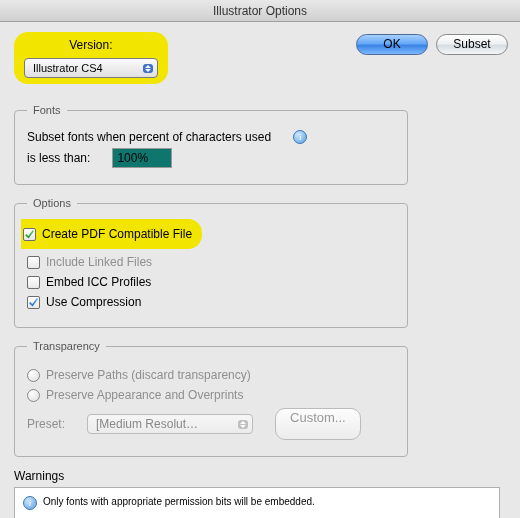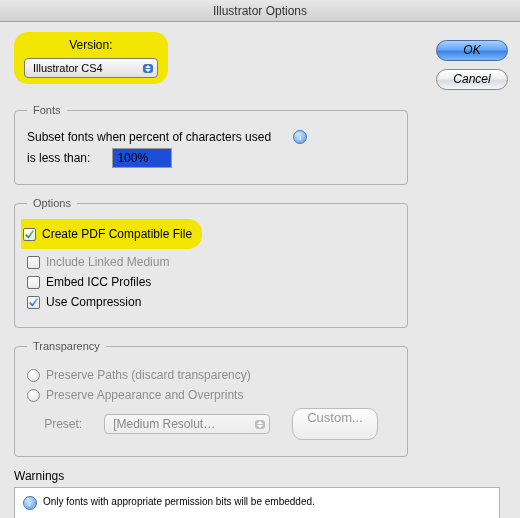--- a/index.html
+++ b/index.html
@@ -58,25 +58,24 @@
   }
   .select .stepper span { width:0;height:0;border-left:3px solid transparent;border-right:3px solid transparent; }
   .select .stepper .up { border-bottom:3px solid #fff; margin-bottom:1px;}
   .select .stepper .dn { border-top:3px solid #fff; }
   .select.disabled { color:#888; border-color:#bbb; background:linear-gradient(#f6f6f6,#ececec); }
   .select.disabled .stepper { background:#bfbfbf; }
 
   .btn-panel {
     position: absolute;
     right: 12px;
-    top: 18px;
+    top: 12px;
     display: flex;
-    flex-direction: column;
+    flex-direction: row;
     gap: 8px;
-    font-style: italic;
   }
   .aqua-btn {
     width: 72px;
     height: 21px;
     border-radius: 11px;
     border: 1px solid #4a6a9a;
     text-align: center;
     line-height: 19px;
     font-size: 12px;
     cursor: default;
@@ -105,21 +104,21 @@
 
   .field-row {
     display: flex;
     align-items: center;
     gap: 22px;
     margin: 4px 0;
     font-size: 12px;
   }
   .text-input {
     border: 1px solid #999;
-    background: #1d4ed8;
+    background: #0f766e;
     height: 20px;
     padding: 0 4px;
     font-size: 12px;
     width: 60px;
   }
   .info-icon {
     display:inline-flex;
     width: 14px;
     height: 14px;
     border-radius: 50%;
@@ -199,21 +198,21 @@
 </style>
 </head>
 <body>
 
 <div class="titlebar">Illustrator Options</div>
 
 <div class="content">
 
   <div class="btn-panel">
     <div class="aqua-btn aqua-default">OK</div>
-    <div class="aqua-btn aqua-normal">Cancel</div>
+    <div class="aqua-btn aqua-normal">Subset</div>
   </div>
 
   <div class="hl">
     <span class="label">Version:</span>
     <div class="select">
       <span>Illustrator CS4</span>
       <span class="stepper">
           <span class="up"></span>
           <span class="dn"></span>
         </span>
@@ -235,21 +234,21 @@
   <fieldset>
     <legend>Options</legend>
     <div class="hl2">
       <div class="chk-row">
         <span class="chk green checked"></span>
         <span>Create PDF Compatible File</span>
       </div>
     </div>
     <div class="chk-row disabled-text">
       <span class="chk"></span>
-      <span>Include Linked Medium</span>
+      <span>Include Linked Files</span>
     </div>
     <div class="chk-row">
       <span class="chk"></span>
       <span>Embed ICC Profiles</span>
     </div>
     <div class="chk-row">
       <span class="chk checked"></span>
       <span>Use Compression</span>
     </div>
   </fieldset>
@@ -257,21 +256,21 @@
   <fieldset>
     <legend>Transparency</legend>
     <div class="chk-row disabled-text">
       <span class="radio"></span>
       <span>Preserve Paths (discard transparency)</span>
     </div>
     <div class="chk-row disabled-text">
       <span class="radio"></span>
       <span>Preserve Appearance and Overprints</span>
     </div>
-    <div class="field-row disabled-text" style="margin-top:6px;justify-content:center;">
+    <div class="field-row disabled-text" style="margin-top:6px;">
       <span>Preset:</span>
       <div class="select disabled">
         <span>[Medium Resolut…</span>
         <span class="stepper">
             <span class="up"></span>
             <span class="dn"></span>
           </span>
       </div>
       <span class="pill-btn">Custom...</span>
     </div>

